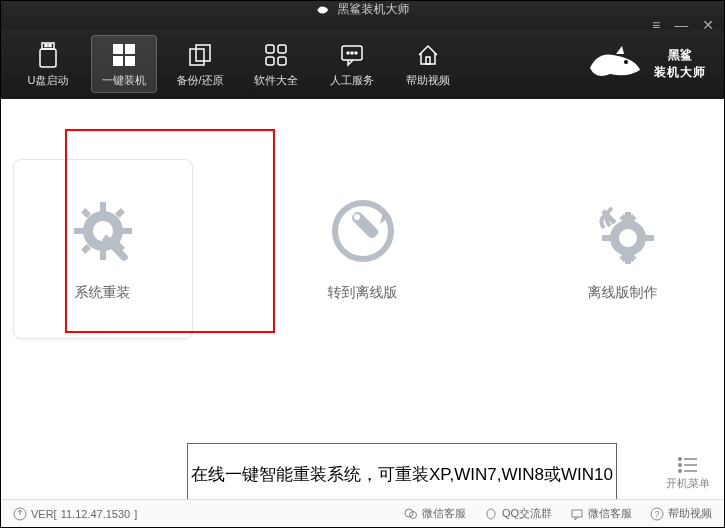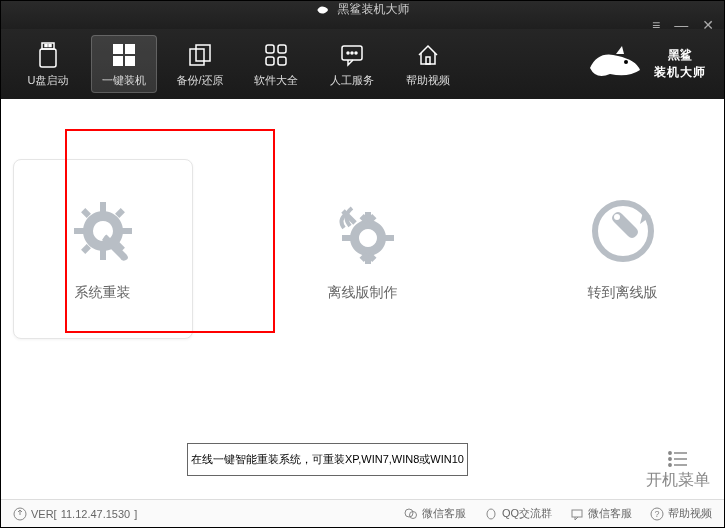--- a/index.html
+++ b/index.html
@@ -18,23 +18,23 @@
 .logo-text { width: 60px; height: 40px; display:flex; flex-direction:column; align-items:center; justify-content:center; font-weight:bold; }
 .logo-text .l1{font-size:12px;} .logo-text .l2{font-size:12px; letter-spacing:1px;}
 
 .content { position: relative; width: 100%; height: 380px; padding-top: 60px; display: flex; justify-content: center; gap: 80px; }
 .card { width: 180px; height: 180px; display: flex; flex-direction: column; align-items: center; justify-content: center; gap: 18px; cursor: pointer; }
 .card .card-icon { color: #b8bec5; }
 .card .card-label { font-size: 14px; color: #666; }
 .card.boxed { border: 1px solid #e5e5e5; border-radius: 8px; background: #fff; box-shadow: 0 1px 3px rgba(0,0,0,0.05); }
 .highlight-box { position: absolute; border: 2px solid #f00; left: 64px; top: 128px; width: 210px; height: 204px; pointer-events: none; }
 
-.tooltip { position: absolute; left: 186px; top: 344px; background: #fff; border: 1px solid #666; font-size: 11px; padding: 8px 3px; color: #000; white-space: nowrap; }
-
-.boot-menu { position: absolute; right: 14px; bottom: 36px; display: flex; flex-direction: column; align-items: center; gap: 2px; color: #888; font-size: 16px; cursor: pointer; }
+.tooltip { position: absolute; left: 186px; top: 344px; background: #fff; border: 1px solid #666; font-size: 17px; padding: 19px 3px; color: #000; white-space: nowrap; }
+
+.boot-menu { position: absolute; right: 14px; bottom: 36px; display: flex; flex-direction: column; align-items: center; gap: 2px; color: #888; font-size: 11px; cursor: pointer; }
 
 .statusbar { position: absolute; bottom: 0; left: 0; right: 0; height: 28px; border-top: 1px solid #ddd; display: flex; align-items: center; padding: 0 12px; font-size: 11px; color: #666; background: #fafafa; gap: 10px; }
 .statusbar .sb-left { display: flex; align-items: center; gap: 4px; }
 .statusbar .sb-right { margin-left: auto; display: flex; gap: 18px; }
 .statusbar .sb-item { display: flex; align-items: center; gap: 4px; cursor: pointer; }
 
 svg { display: block; }
 </style>
 </head>
 <body>
@@ -151,50 +151,50 @@
             <rect x="48" y="14" width="8" height="6" transform="rotate(-45 52 17)"></rect>
           </g>
           <path fill="#b8bec5" d="M38 38 L58 58 Q62 62 58 64 Q54 66 52 62 L34 44 Z"></path>
           <circle cx="35" cy="35" r="5" fill="#fff"></circle>
         </svg>
     </span>
     <span class="card-label">系统重装</span>
   </div>
   <div class="card">
     <span class="card-icon">
+      <svg width="70" height="70" viewBox="0 0 70 70">
+          <circle cx="35" cy="35" r="28" fill="none" stroke="#b8bec5" stroke-width="6"></circle>
+          <path fill="#b8bec5" d="M55 16 L63 20 L52 28 Z"></path>
+          <path fill="#b8bec5" d="M26 26 Q22 22 26 18 Q30 14 34 18 L48 32 Q52 36 48 40 Q44 44 40 40 Z"></path>
+          <circle cx="29" cy="21" r="3" fill="#fff"></circle>
+        </svg>
+    </span>
+    <span class="card-label">转到离线版</span>
+  </div>
+  <div class="card">
+    <span class="card-icon">
       <svg width="70" height="70" viewBox="0 0 70 70" fill="#b8bec5">
           <path d="M18 18 Q10 24 16 32" stroke="#b8bec5" stroke-width="4" fill="none"></path>
           <path d="M24 12 Q14 20 22 30" stroke="#b8bec5" stroke-width="4" fill="none"></path>
           <path d="M15 15 L27 27" stroke="#b8bec5" stroke-width="5"></path>
           <g transform="translate(40,42)">
             <path d="M0 -18 a18 18 0 1 0 0.01 0 M0 -9 a9 9 0 1 1 -0.01 0" fill-rule="evenodd"></path>
             <rect x="-3" y="-26" width="6" height="9"></rect>
             <rect x="-3" y="17" width="6" height="9"></rect>
             <rect x="-26" y="-3" width="9" height="6"></rect>
             <rect x="17" y="-3" width="9" height="6"></rect>
             <rect x="-20" y="-14" width="8" height="6" transform="rotate(45)"></rect>
             <rect x="12" y="8" width="8" height="6" transform="rotate(45)"></rect>
             <rect x="-20" y="8" width="8" height="6" transform="rotate(-45)"></rect>
             <rect x="12" y="-14" width="8" height="6" transform="rotate(-45)"></rect>
           </g>
         </svg>
     </span>
     <span class="card-label">离线版制作</span>
   </div>
-  <div class="card">
-    <span class="card-icon">
-      <svg width="70" height="70" viewBox="0 0 70 70">
-          <circle cx="35" cy="35" r="28" fill="none" stroke="#b8bec5" stroke-width="6"></circle>
-          <path fill="#b8bec5" d="M55 16 L63 20 L52 28 Z"></path>
-          <path fill="#b8bec5" d="M26 26 Q22 22 26 18 Q30 14 34 18 L48 32 Q52 36 48 40 Q44 44 40 40 Z"></path>
-          <circle cx="29" cy="21" r="3" fill="#fff"></circle>
-        </svg>
-    </span>
-    <span class="card-label">转到离线版</span>
-  </div>
 
   <div class="tooltip">在线一键智能重装系统，可重装XP,WIN7,WIN8或WIN10</div>
 </div>
 
 <div class="highlight-box"></div>
 
 <div class="boot-menu">
   <span>
     <svg width="22" height="18" viewBox="0 0 22 18" stroke="#888" stroke-width="1.5">
         <circle cx="3" cy="3" r="1.2" fill="#888"></circle>

